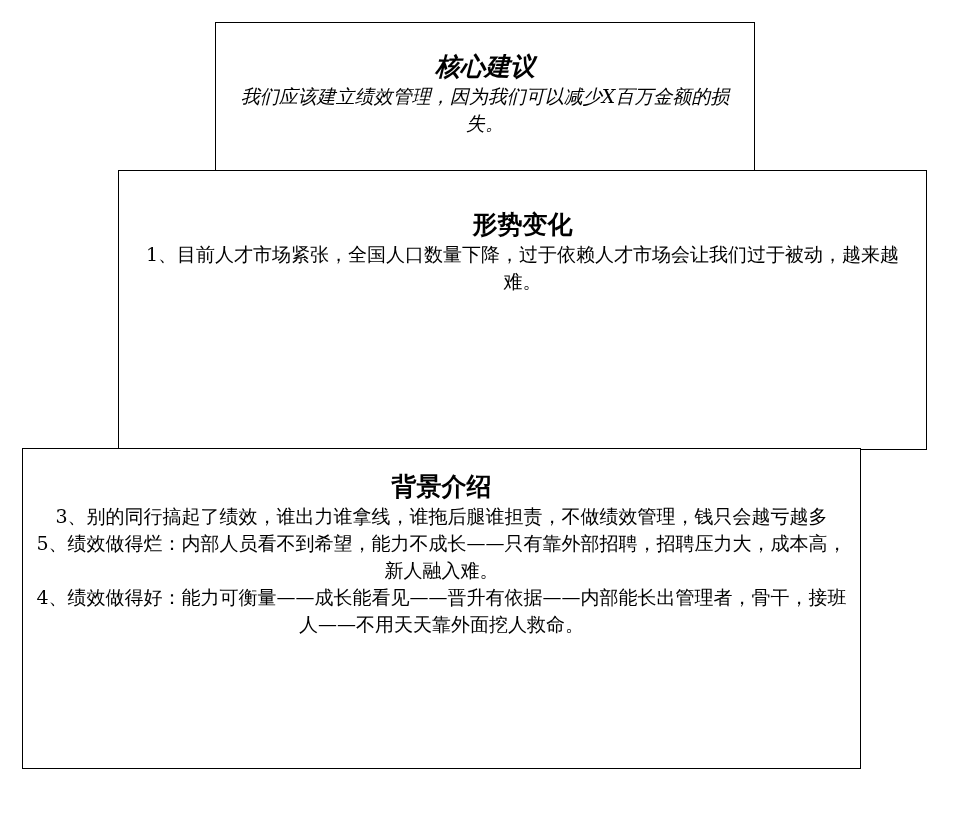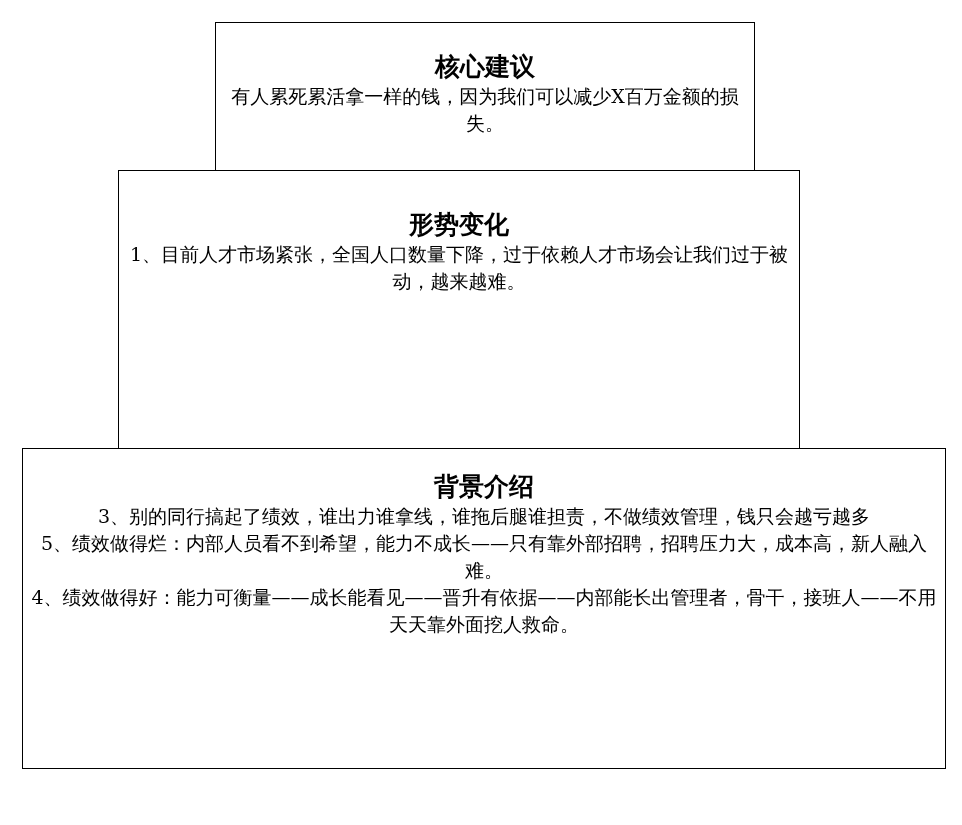--- a/index.html
+++ b/index.html
@@ -2,30 +2,30 @@
 <html><head>
   <meta charset="utf-8">
   <style>
     html, body { margin: 0; padding: 0; background: #ffffff; }
     body { width: 962px; height: 825px; position: relative; overflow: hidden;
            font-family: "DejaVu Serif", "Liberation Serif", serif; color: #000; }
     .box { position: absolute; box-sizing: border-box; border: 1px solid #000; background: #fff;
            display: flex; flex-direction: column; align-items: center; text-align: center; }
     .title { font-size: 25px; font-weight: bold; line-height: 32px; }
     .para { font-size: 19px; line-height: 27px; }
-    #box-top { left: 215px; top: 22px; width: 540px; height: 150px; padding: 28px 14px 0 14px; }
-    #box-mid { left: 118px; top: 170px; width: 682px; height: 280px; padding: 38px 8px 0 8px; }
-    #box-bot { left: 22px; top: 448px; width: 924px; height: 321px; padding: 22px 8px 0 8px; }
+    #box-top { left: 215px; top: 22px; width: 540px; height: 150px; padding: 28px 14px 0 14px; font-style: italic; }
+    #box-mid { left: 118px; top: 170px; width: 809px; height: 280px; padding: 38px 8px 0 8px; }
+    #box-bot { left: 22px; top: 448px; width: 839px; height: 321px; padding: 22px 8px 0 8px; }
   </style>
 </head>
 <body>
 
 <div id="box-top" class="box">
   <div class="title">核心建议</div>
-  <div class="para">有人累死累活拿一样的钱，因为我们可以减少X百万金额的损失。</div>
+  <div class="para">我们应该建立绩效管理，因为我们可以减少X百万金额的损失。</div>
 </div>
 
 <div id="box-mid" class="box">
   <div class="title">形势变化</div>
   <div class="para">1、目前人才市场紧张，全国人口数量下降，过于依赖人才市场会让我们过于被动，越来越难。</div>
 </div>
 
 <div id="box-bot" class="box">
   <div class="title">背景介绍</div>
   <div class="para">3、别的同行搞起了绩效，谁出力谁拿线，谁拖后腿谁担责，不做绩效管理，钱只会越亏越多</div>

